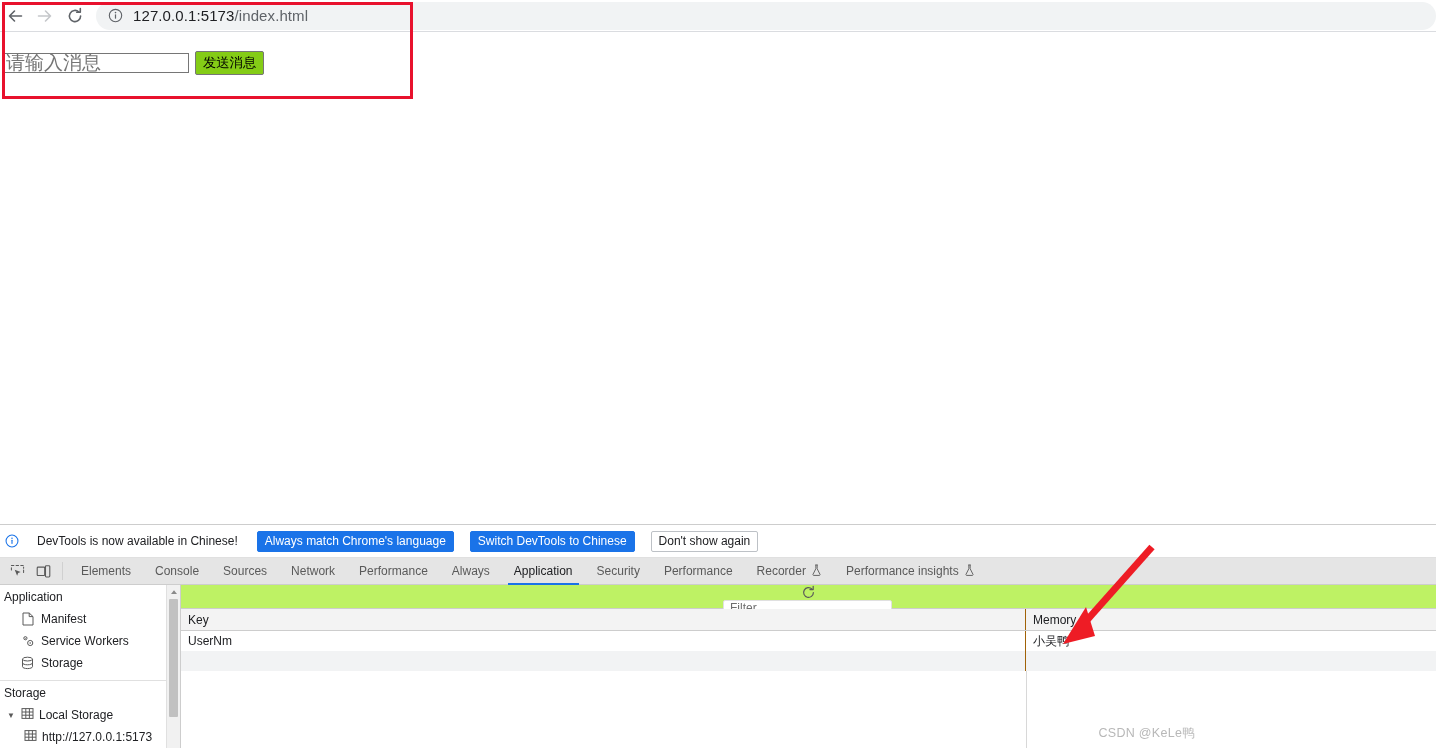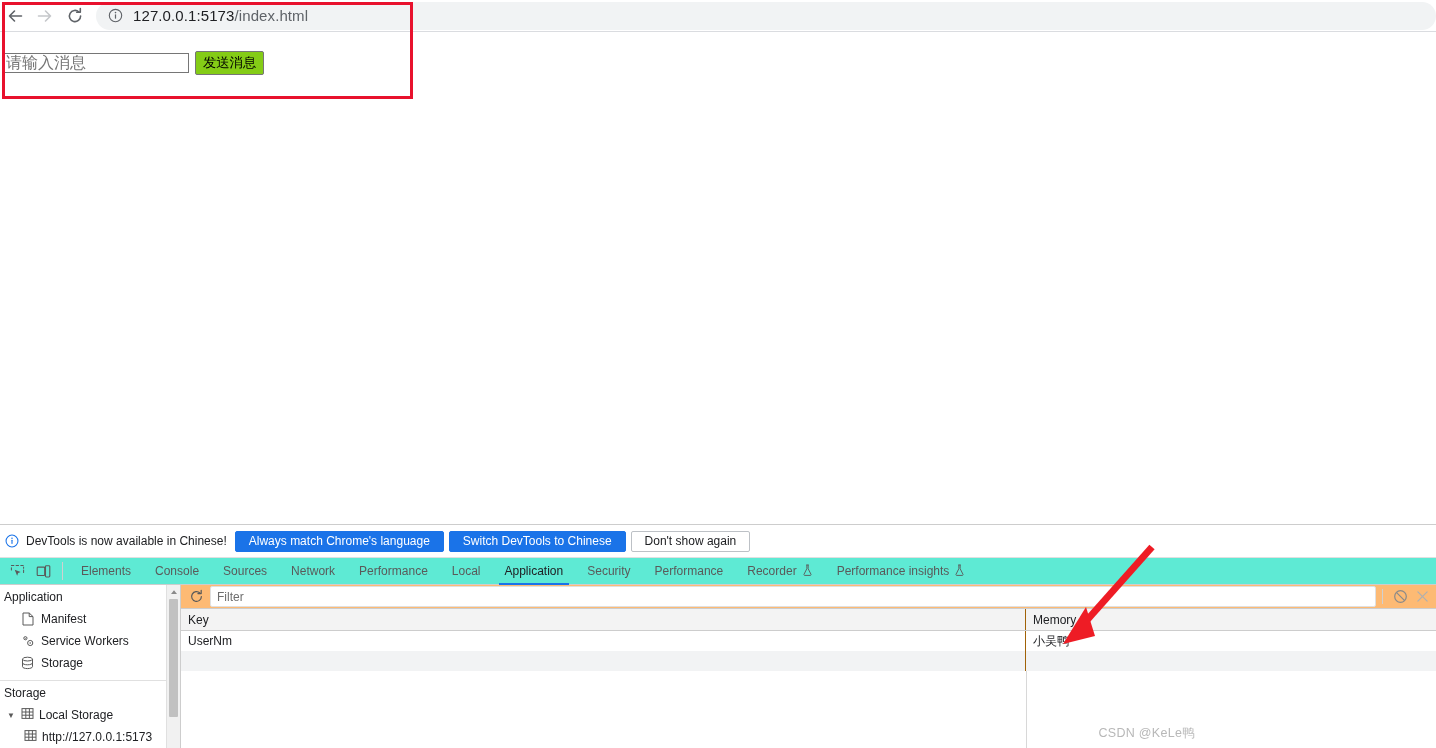--- a/index.html
+++ b/index.html
@@ -42,21 +42,21 @@
   
   .page-viewport {
     position: absolute; left: 0; top: 32px; width: 1436px; height: 492px;
     background: #ffffff;
   }
   .msg-input {
     position: absolute; left: 3px; top: 21px;
     width: 186px; height: 20px;
     border: 1px solid #767676; background: #fff;
     font-family: "Liberation Sans", "DejaVu Sans", sans-serif;
-    font-size: 16px; color: #000; padding: 0 2px; box-sizing: border-box;
+    font-size: 19px; color: #000; padding: 0 2px; box-sizing: border-box;
     outline: none;
   }
   .msg-input::placeholder { color: #757575; opacity: 1; }
   .send-btn {
     position: absolute; left: 195px; top: 19px;
     height: 24px; padding: 0 7px;
     background: #84cc16; border: 1px solid #767676; border-radius: 2px;
     font-family: "Liberation Sans", "DejaVu Sans", sans-serif;
     font-size: 13.3px; color: #000; cursor: pointer;
   }
@@ -69,36 +69,36 @@
     pointer-events: none;
   }
 
   
   .devtools {
     position: absolute; left: 0; top: 524px; width: 1436px; height: 224px;
     background: #ffffff; border-top: 1px solid #cdcdcd;
   }
   .notice-bar {
     height: 32px; display: flex; align-items: center; padding-left: 5px;
-    border-bottom: 1px solid #e0e0e0; background: #fff; gap: 0;
+    border-bottom: 1px solid #e0e0e0; background: #fff; gap: 11px;
   }
   .notice-icon { margin-right: 7px; display: flex; align-items: center; }
   .notice-text { font-size: 12px; color: #202124; margin-right: 8px; white-space: nowrap; }
   .notice-btn {
     font-family: "Liberation Sans", "DejaVu Sans", sans-serif;
-    font-size: 12px; height: 21px; padding: 0 13px; border-radius: 2px;
+    font-size: 12px; height: 21px; padding: 0 7px; border-radius: 2px;
     cursor: pointer; white-space: nowrap; margin-right: 5px;
     border: 1px solid transparent;
   }
   .notice-btn.primary { background: #1a73e8; color: #fff; border-color: #1a73e8; }
   .notice-btn.secondary { background: #fff; color: #202124; border: 1px solid #bdc1c6; }
 
   .tabbar {
     height: 26px; display: flex; align-items: stretch;
-    border-bottom: 1px solid #cdcdcd; background: #5eead4;
+    border-bottom: 1px solid #cdcdcd; background: #e5e5e5;
   }
   .tool-icon-group { display: flex; align-items: center; padding: 0 4px 0 4px; }
   .tool-icon { width: 26px; height: 24px; display: flex; align-items: center; justify-content: center; cursor: pointer; }
   .tabbar-divider { width: 1px; background: #d0d0d0; margin: 4px 6px 4px 2px; }
   .tab {
     display: flex; align-items: center; gap: 5px;
     padding: 0 12px; font-size: 12px; color: #5a5a5a;
     cursor: pointer; position: relative; white-space: nowrap;
   }
   .tab.active { color: #202124; }
@@ -139,21 +139,21 @@
   }
   .sb-scroll-thumb {
     position: absolute; top: 14px; left: 2px; width: 9px; height: 118px;
     background: #c1c1c1; border-radius: 1px; cursor: pointer;
   }
 
   
   .dt-main { flex: 1 1 auto; display: flex; flex-direction: column; background: #fff; min-width: 0; }
   .filter-bar {
     height: 23px; display: flex; align-items: center;
-    border-bottom: 1px solid #cdcdcd; background: #fdba74; padding: 0 3px;
+    border-bottom: 1px solid #cdcdcd; background: #bef264; padding: 0 3px; flex-direction: column;
   }
   .refresh-btn { width: 24px; height: 21px; display: flex; align-items: center; justify-content: center; cursor: pointer; }
   .filter-input {
     flex: 1 1 auto; height: 19px; border: 1px solid #e0e0e0; border-radius: 2px;
     font-family: "Liberation Sans", "DejaVu Sans", sans-serif;
     font-size: 12px; color: #202124; padding: 0 6px; outline: none; background: #fff;
     margin: 0 4px 0 2px; min-width: 0;
   }
   .filter-input::placeholder { color: #6e6e6e; opacity: 1; }
   .fb-divider { width: 1px; height: 15px; background: #d0d0d0; margin: 0 6px 0 2px; }
@@ -266,21 +266,21 @@
       <div class="tab">
           <span>Sources</span>
         </div>
       <div class="tab">
           <span>Network</span>
         </div>
       <div class="tab">
           <span>Performance</span>
         </div>
       <div class="tab">
-          <span>Local</span>
+          <span>Always</span>
         </div>
       <div class="tab active">
           <span>Application</span>
         </div>
       <div class="tab">
           <span>Security</span>
         </div>
       <div class="tab">
           <span>Performance</span>
         </div>

